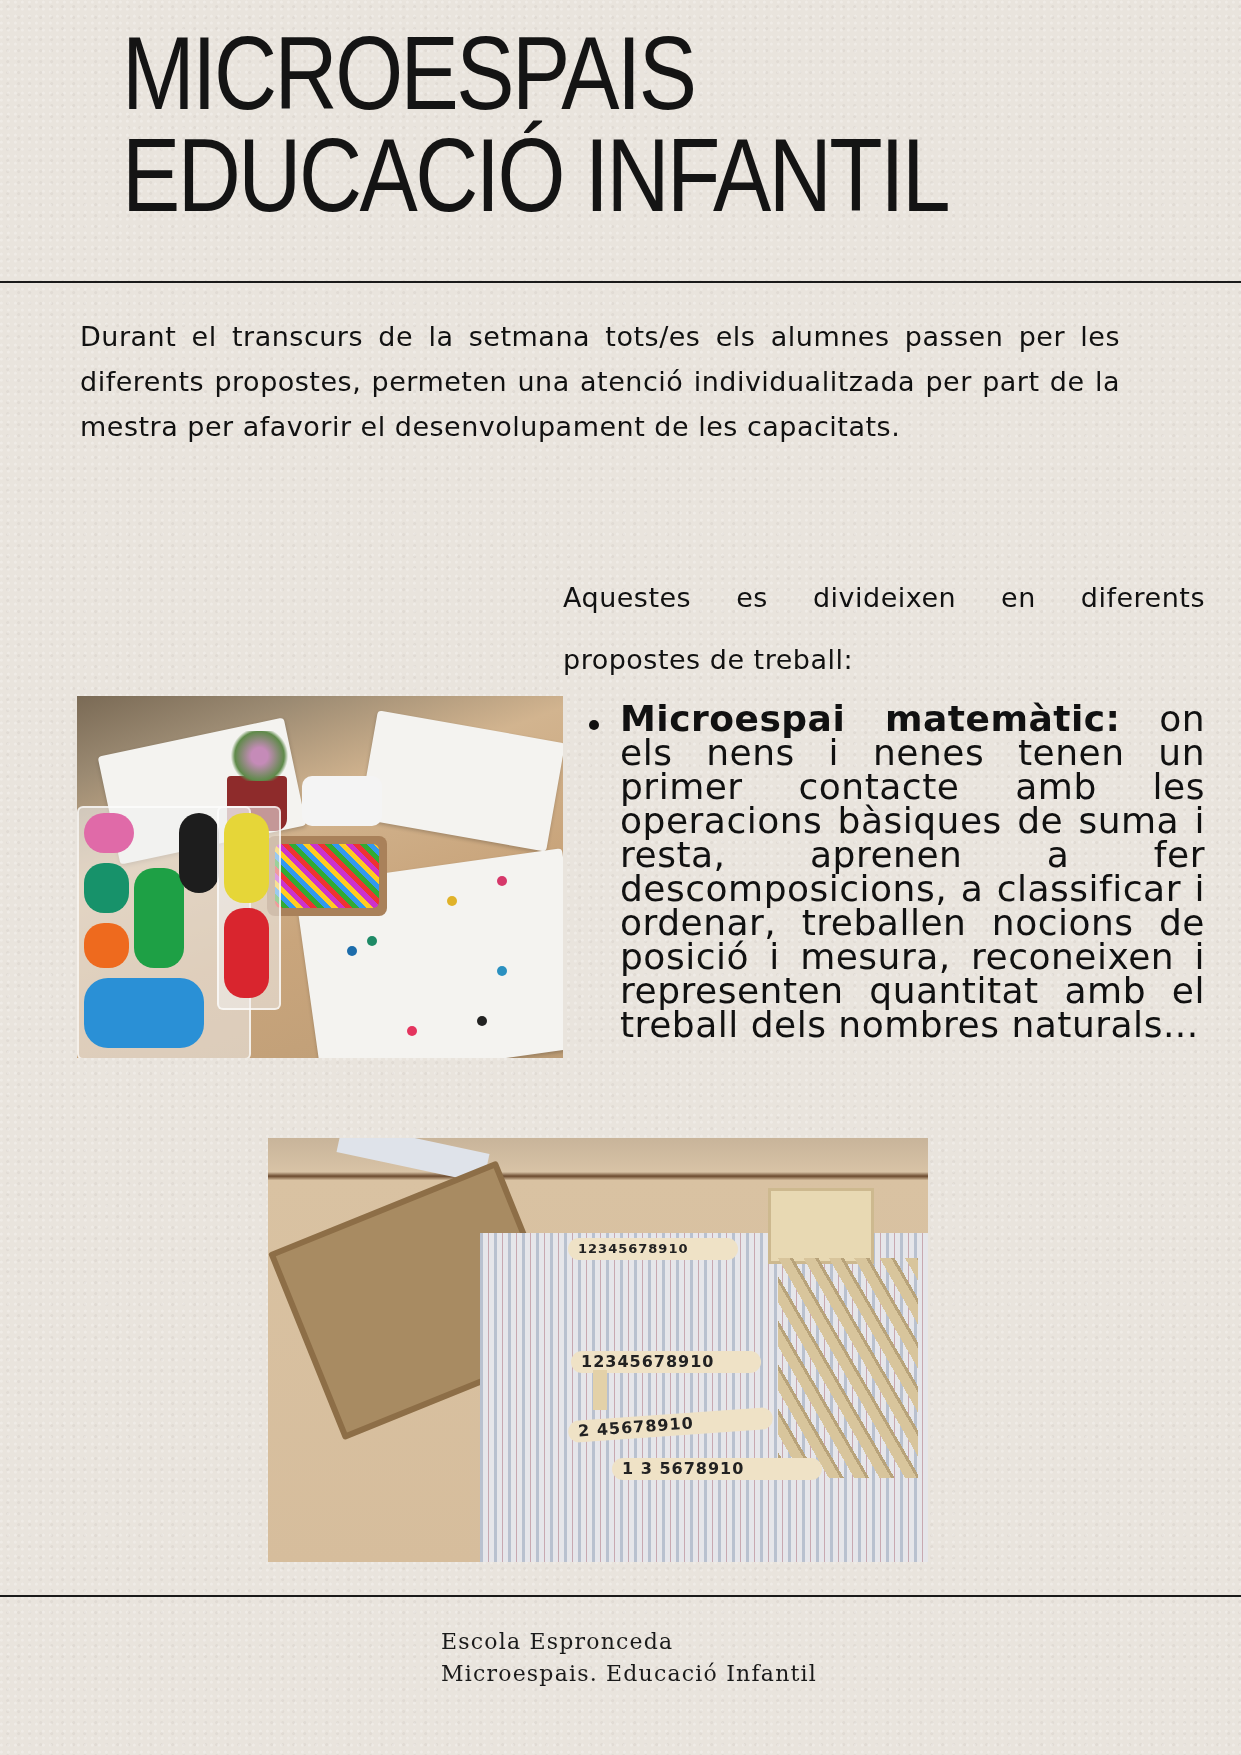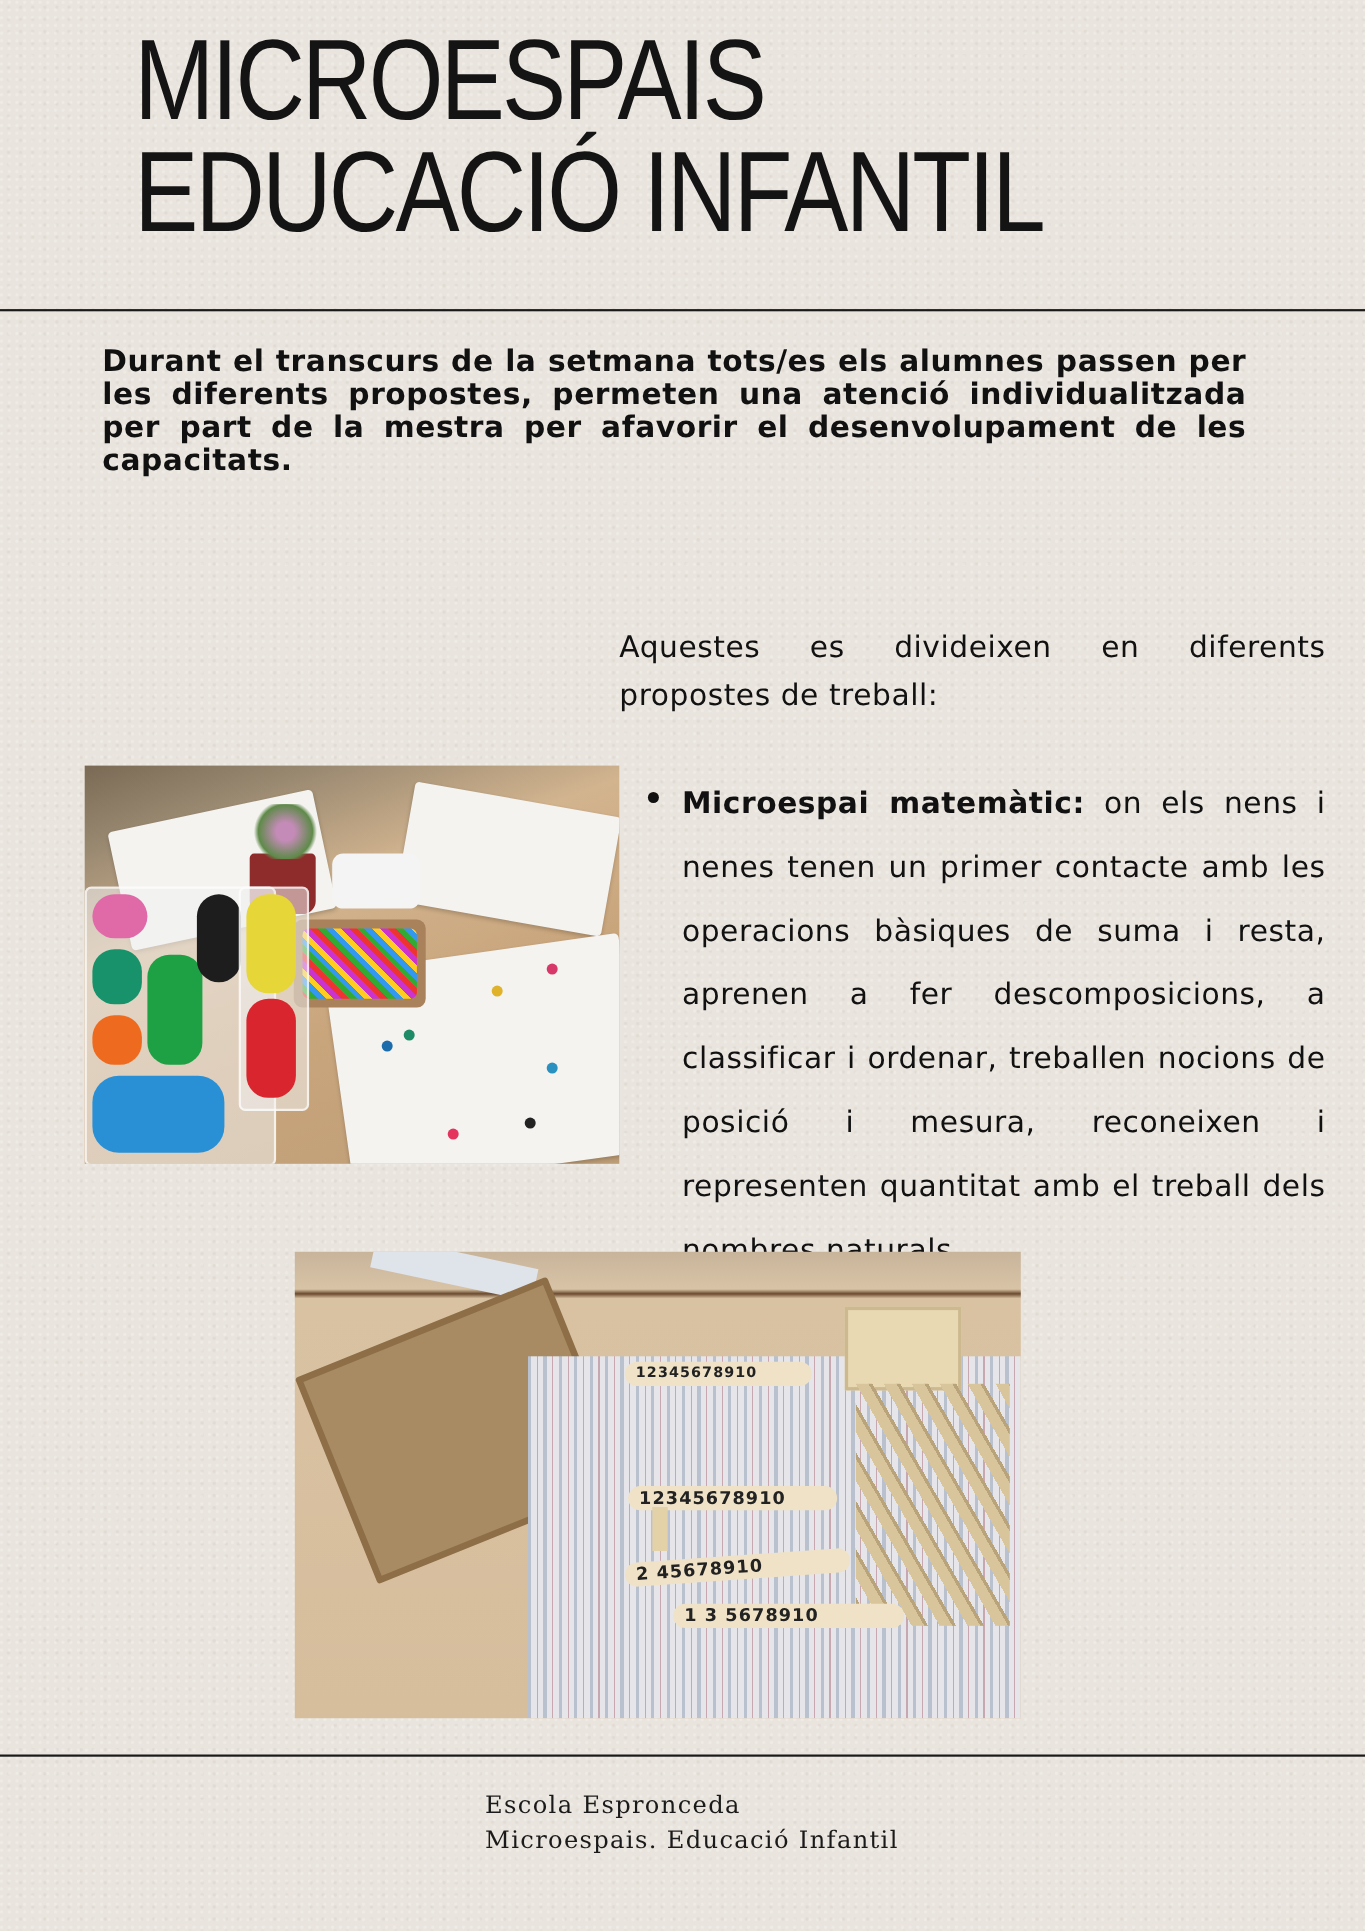--- a/index.html
+++ b/index.html
@@ -20,28 +20,28 @@
     letter-spacing: -3px; color: #141414;
     transform: scaleX(0.84); transform-origin: left top;
     white-space: nowrap;
   }
   .title span { display: block; }
   .rule { position: absolute; left: 0; width: 1241px; height: 2px; background: #1a1a1a; }
   .rule.top { top: 281px; }
   .rule.bottom { top: 1595px; }
 
   .intro {
-    position: absolute; left: 93px; top: 314px; width: 1040px;
-    font-family: "DejaVu Sans", sans-serif; font-size: 27px; line-height: 30px;
+    position: absolute; left: 80px; top: 314px; width: 1040px;
+    font-family: "DejaVu Sans", sans-serif; font-size: 27px; line-height: 45px;
     text-align: justify; text-align-last: left; letter-spacing: 0.5px;
-    margin: 0; font-weight: 700;
+    margin: 0; font-weight: 400;
   }
   .sub {
     position: absolute; left: 563px; top: 567px; width: 642px;
-    font-size: 27px; line-height: 44px; text-align: justify; text-align-last: left;
+    font-size: 27px; line-height: 62px; text-align: justify; text-align-last: left;
     letter-spacing: 0.5px; margin: 0;
   }
   .photo {
     position: absolute; overflow: hidden;
   }
   .photo1 { left: 77px; top: 696px; width: 486px; height: 362px;
     background: linear-gradient(160deg, #7a6a55 0%, #9b8a72 15%, #d2b48f 35%, #c9a57c 60%, #bd9d76 100%); }
   .photo2 { left: 268px; top: 1138px; width: 660px; height: 424px;
     background: linear-gradient(180deg, #c8b49a 0%, #d8c3a6 8%, #6b4a2e 9%, #d9c2a2 10%, #d6bd9c 100%); }
   .card { position: absolute; background: #f4f3f0; border-radius: 4px; box-shadow: 0 2px 4px rgba(0,0,0,0.2); }
@@ -50,21 +50,21 @@
   .mat { position: absolute; background: repeating-linear-gradient(90deg, #b9c1cf 0 3px, #e6e6ea 3px 8px, #c8a8b0 8px 9px, #e6e6ea 9px 14px); }
   .stick { position: absolute; background: #efe2c6; border-radius: 12px; font-family: "DejaVu Sans", sans-serif; font-weight: bold; color: #222; font-size: 16px; line-height: 22px; padding-left: 10px; white-space: nowrap; letter-spacing: 1px; }
   .box { position: absolute; background: #a88b62; border: 6px solid #8d6e47; border-radius: 3px; }
 
   .bullet-list {
     position: absolute; left: 585px; top: 702px; width: 620px;
     margin: 0; padding: 0; list-style: none;
   }
   .bullet-item {
     position: relative; padding-left: 35px;
-    font-size: 27px; line-height: 58px; text-align: justify; text-align-last: left;
+    font-size: 36px; line-height: 34px; text-align: justify; text-align-last: left;
     letter-spacing: 0.5px;
   }
   .bullet-dot { position: absolute; left: 4px; top: 18px; width: 10px; height: 10px; border-radius: 50%; background: #111; }
   .bullet-strong { font-weight: bold; }
 
   .footer {
     position: absolute; left: 441px; top: 1626px;
     font-family: "DejaVu Serif", serif; font-size: 22px; line-height: 32px; letter-spacing: 1.2px;
     color: #1a1a1a;
   }

